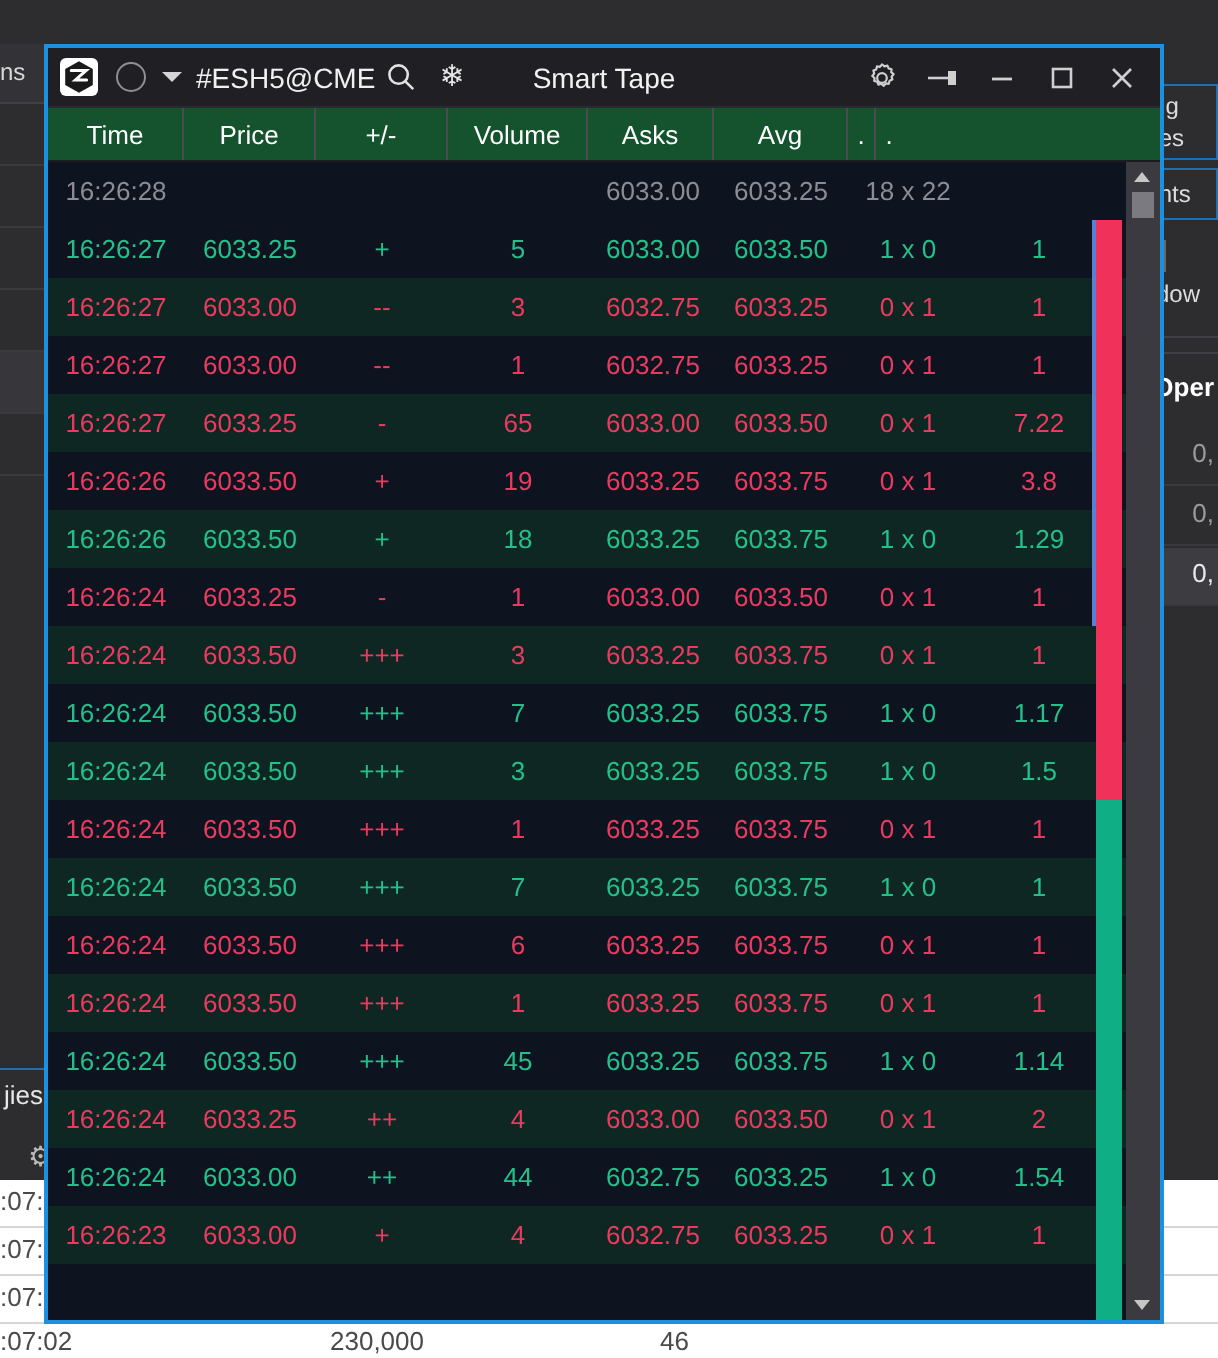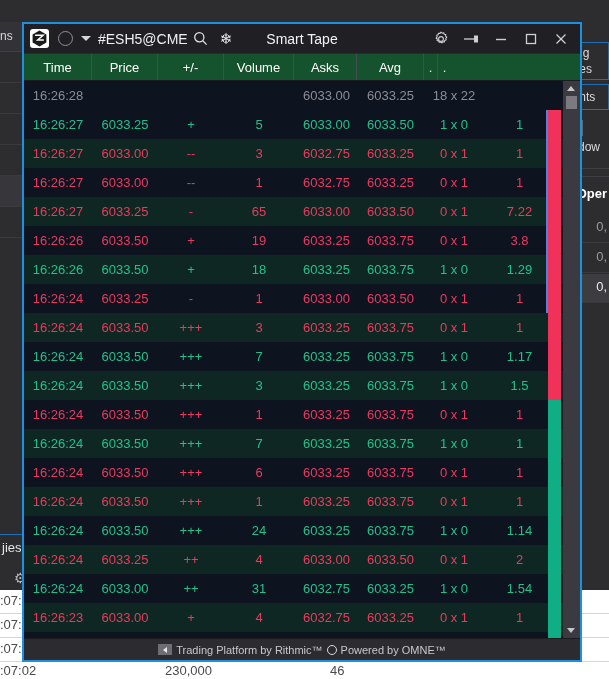--- a/index.html
+++ b/index.html
@@ -432,41 +432,41 @@
           <div class="cell c-red" style="width: 70px;">1</div>
           <div class="cell c-red" style="width: 65px;">6033.25</div>
           <div class="cell c-red" style="width: 63px;">6033.75</div>
           <div class="cell c-red" style="width: 64px;">0 x 1</div>
           <div class="cell c-red" style="width: 67px;">1</div>
         </div>
         <div class="row bgA">
           <div class="cell c-green" style="width: 68px;">16:26:24</div>
           <div class="cell c-green" style="width: 66px;">6033.50</div>
           <div class="cell c-green" style="width: 66px;">+++</div>
-          <div class="cell c-green" style="width: 70px;">24</div>
+          <div class="cell c-green" style="width: 70px;">45</div>
           <div class="cell c-green" style="width: 65px;">6033.25</div>
           <div class="cell c-green" style="width: 63px;">6033.75</div>
           <div class="cell c-green" style="width: 64px;">1 x 0</div>
           <div class="cell c-green" style="width: 67px;">1.14</div>
         </div>
         <div class="row bgB">
           <div class="cell c-red" style="width: 68px;">16:26:24</div>
           <div class="cell c-red" style="width: 66px;">6033.25</div>
           <div class="cell c-red" style="width: 66px;">++</div>
           <div class="cell c-red" style="width: 70px;">4</div>
           <div class="cell c-red" style="width: 65px;">6033.00</div>
           <div class="cell c-red" style="width: 63px;">6033.50</div>
           <div class="cell c-red" style="width: 64px;">0 x 1</div>
           <div class="cell c-red" style="width: 67px;">2</div>
         </div>
         <div class="row bgA">
           <div class="cell c-green" style="width: 68px;">16:26:24</div>
           <div class="cell c-green" style="width: 66px;">6033.00</div>
           <div class="cell c-green" style="width: 66px;">++</div>
-          <div class="cell c-green" style="width: 70px;">31</div>
+          <div class="cell c-green" style="width: 70px;">44</div>
           <div class="cell c-green" style="width: 65px;">6032.75</div>
           <div class="cell c-green" style="width: 63px;">6033.25</div>
           <div class="cell c-green" style="width: 64px;">1 x 0</div>
           <div class="cell c-green" style="width: 67px;">1.54</div>
         </div>
         <div class="row bgB">
           <div class="cell c-red" style="width: 68px;">16:26:23</div>
           <div class="cell c-red" style="width: 66px;">6033.00</div>
           <div class="cell c-red" style="width: 66px;">+</div>
           <div class="cell c-red" style="width: 70px;">4</div>
@@ -482,21 +482,13 @@
     <div class="ind-red" id="indRed" style="right: 19px; top: 29px; height: 290px;"></div>
     <div class="ind-green" id="indGreen" style="right: 19px; top: 319px; height: 319px;"></div>
 
     <div class="vscroll">
       <div class="vs-up"></div>
       <div class="vs-thumb"></div>
       <div class="vs-dn"></div>
     </div>
   </div>
 
-  <div class="footer">
-    <div class="ft-badge">
-        <i></i>
-      </div>
-    <span class="ft-text">Trading Platform by Rithmic™</span>
-    <div class="ft-ring"></div>
-    <span class="ft-text">Powered by OMNE™</span>
-  </div>
 </div>
 
 </body></html>

